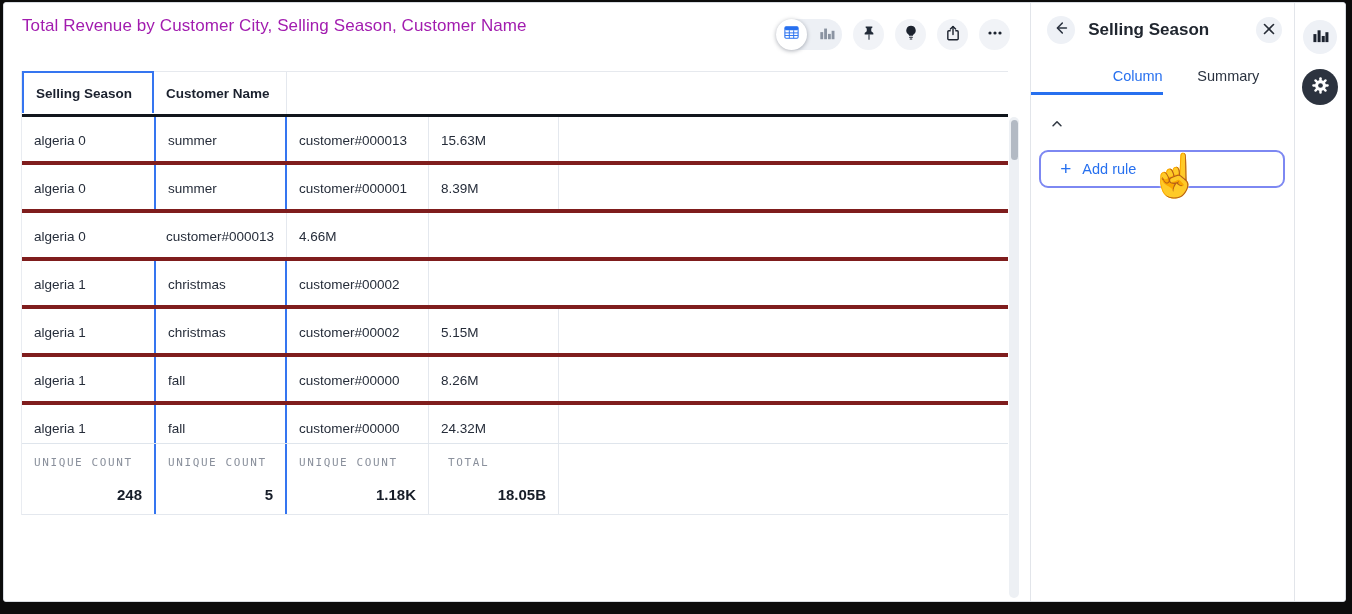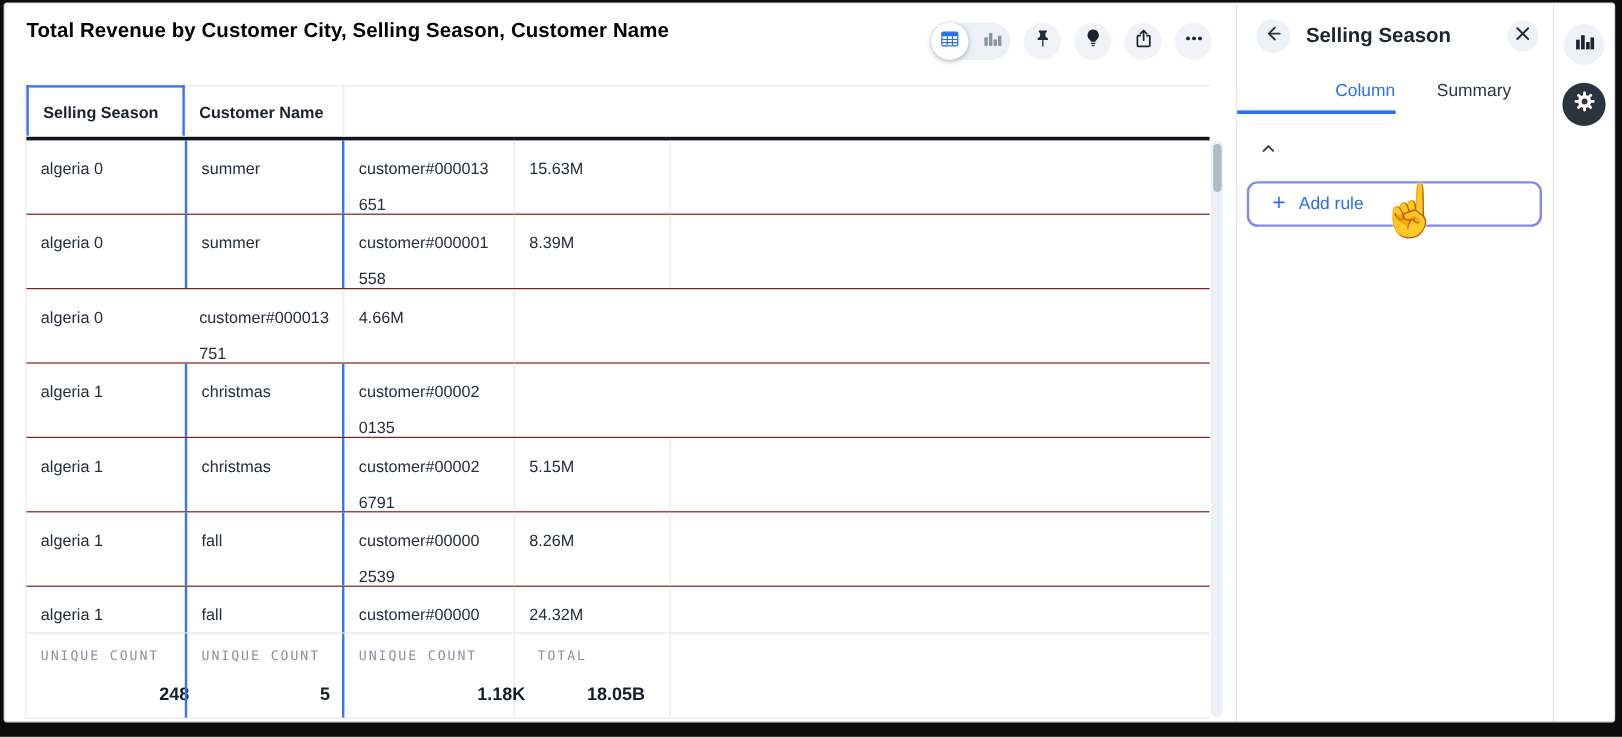--- a/index.html
+++ b/index.html
@@ -14,21 +14,21 @@
   .window {
     position:absolute; left:3px; top:2px; width:1343px; height:600px;
     background:#fff; border-radius:3px; overflow:hidden;
     display:flex; flex-direction:row;
     border:1px solid #d7dbe1;
   }
   
   .main { position:relative; width:1028px; border-right:1px solid #e2e5ea; background:#fff; }
   .viz-title {
     position:absolute; left:18px; top:13px;
-    font-size:17px; font-weight:700; color:#000000; letter-spacing:.1px;
+    font-size:17px; font-weight:400; color:#a21caf; letter-spacing:.1px;
   }
   .toolbar { position:absolute; top:16px; right:20px; display:flex; align-items:center; gap:11px; }
   .toggle-pill {
     width:66px; height:31px; border-radius:17px; background:#edf0f5;
     display:flex; align-items:center; justify-content:space-between; padding-right:7px;
   }
   .toggle-active {
     width:31px; height:31px; border-radius:50%; background:#fff;
     box-shadow:0 1px 4px rgba(20,30,50,.35);
     display:flex; align-items:center; justify-content:center;
@@ -43,30 +43,30 @@
     border-left:1px solid #e9ecf1;
     font-size:13.5px;
   }
   .trow { display:grid; grid-template-columns:132px 133px 142px 130px 1fr; }
   .cell { padding:9px 12px; line-height:30px; white-space:pre-line; overflow:hidden; color:#262d3a; }
   .hrow { border-top:1px solid #e6e9ee; border-bottom:3px solid #11161c; }
   .hcell {
     height:42px; display:flex; align-items:center; padding:0 12px;
     font-weight:700; font-size:13.5px; color:#1b212e; white-space:nowrap;
   }
-  .drow { height:62px; border-bottom:1px solid #7f1d1d; }
+  .drow { height:48px; border-bottom:4px solid #7f1d1d; }
   .drow.cut { height:38px; border-bottom:none; }
   .c1 { border-right:none; }
   .c2 { border-left:2px solid #3575f0; border-right:2px solid #3575f0; }
   .hc2 { border-top:2px solid #3575f0; margin-top:-1px; }
   .c3 { border-right:1px solid #e4e8ee; }
   .c4 { border-right:1px solid #e4e8ee; }
   .c5 { border-right:none; }
   .frow { height:72px; border-top:1px solid #dfe5ec; border-bottom:1px solid #e4e8ee; }
-  .fcell { display:flex; flex-direction:row; justify-content:flex-start; padding:12px 12px 11px 12px; }
+  .fcell { display:flex; flex-direction:column; justify-content:space-between; padding:12px 12px 11px 12px; }
   .flabel {
     font-family:"DejaVu Sans Mono", monospace;
     font-size:11px; letter-spacing:1.6px; color:#8a909c; white-space:nowrap;
   }
   .fvalue { align-self:flex-end; font-weight:700; font-size:15px; color:#171d28; }
   .vscroll {
     position:absolute; left:1005px; top:114px; width:10px; height:481px;
     background:#edf0f4; border-radius:5px;
   }
   .vthumb { position:absolute; left:1.5px; top:3px; width:7px; height:40px; background:#b3bac4; border-radius:4px; }

